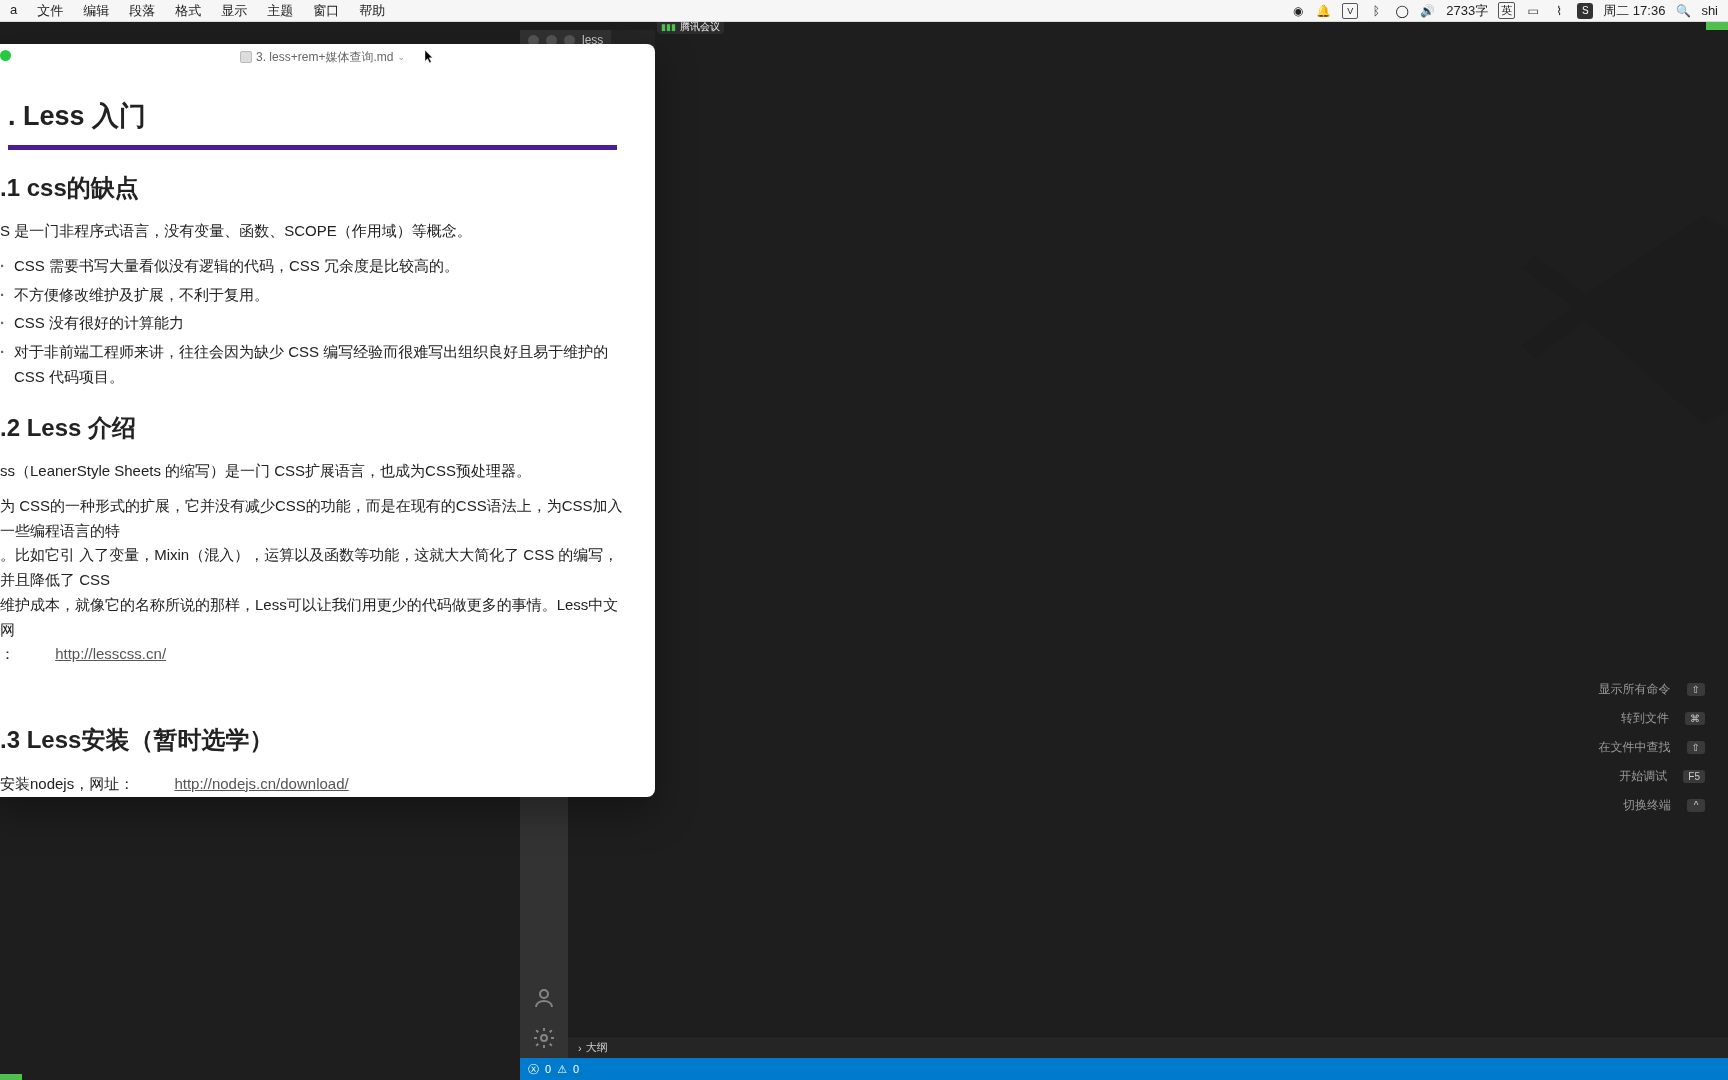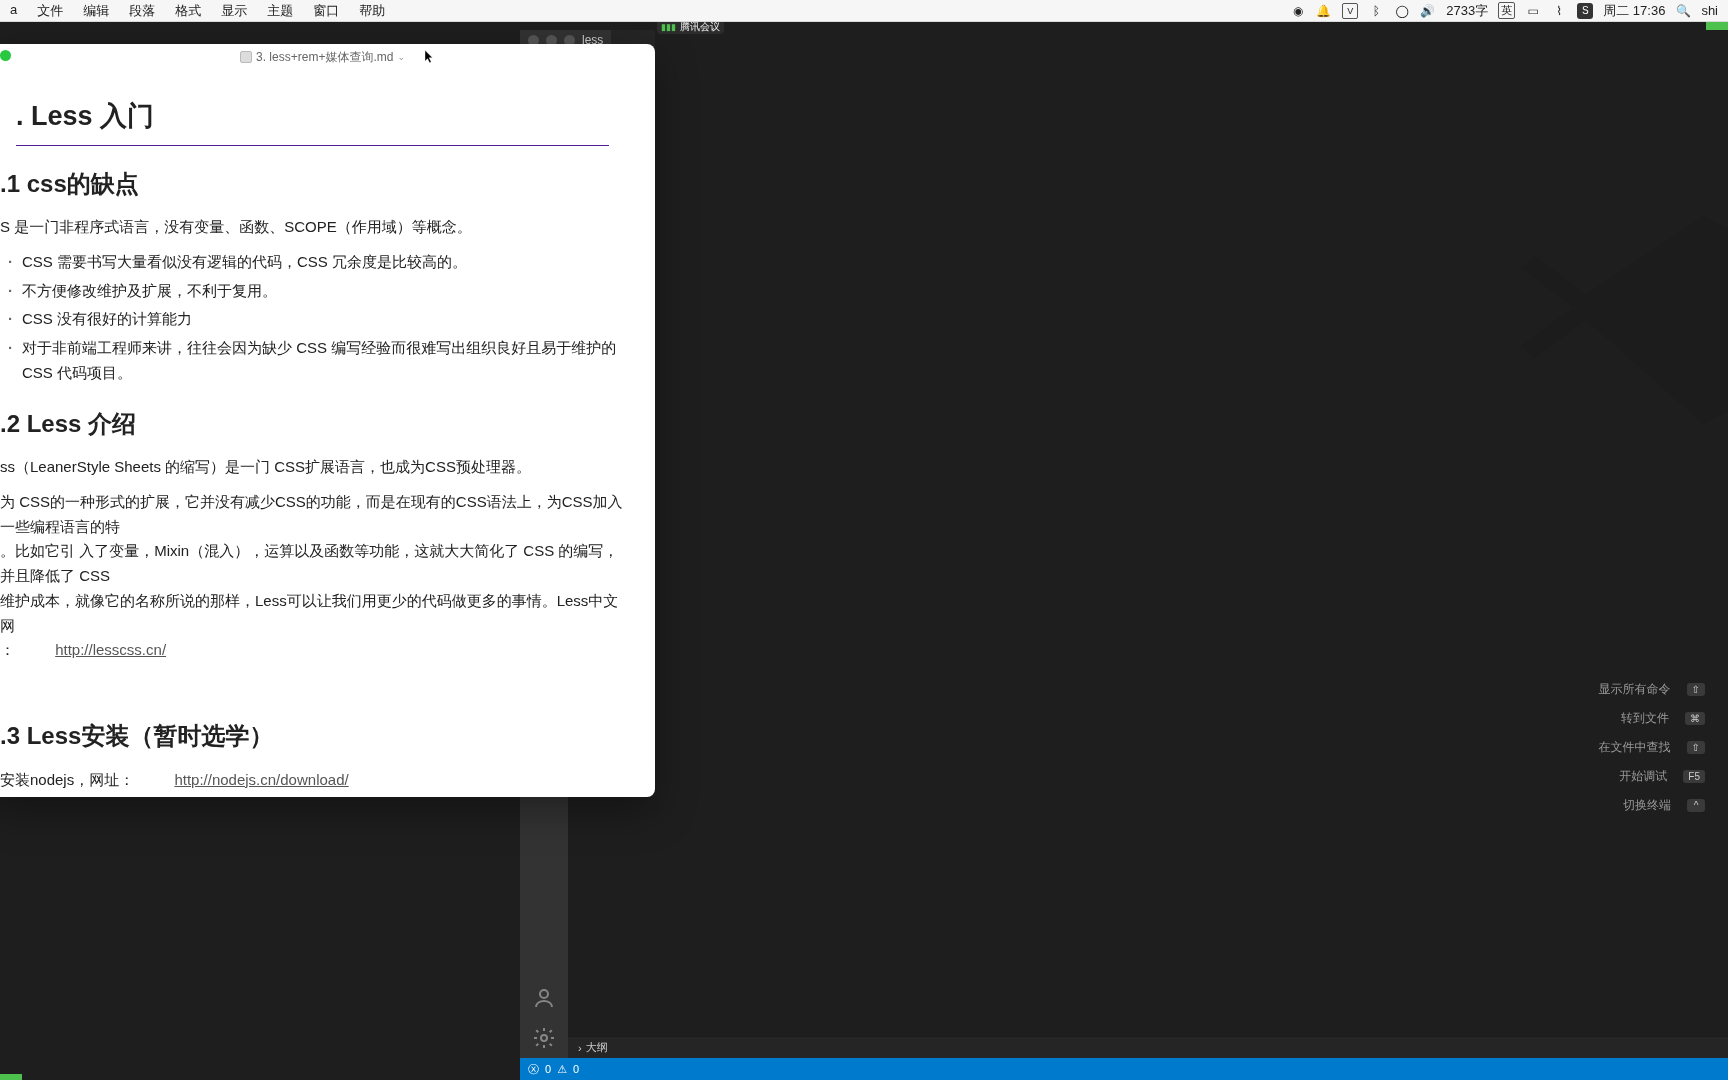--- a/index.html
+++ b/index.html
@@ -195,35 +195,35 @@
       flex: 1;
       padding: 18px 30px 20px 10px;
       overflow: hidden;
       color: #222;
       font-size: 15px;
       line-height: 1.65;
     }
     .typora-content h1 {
       font-size: 27px;
       font-weight: 700;
-      margin: 10px 16px 8px;
+      margin: 10px 8px 8px;
       padding-bottom: 6px;
-      border-bottom: 1px solid #4c1d95;
+      border-bottom: 5px solid #4c1d95;
     }
     .typora-content h2 {
       font-size: 24px;
       font-weight: 700;
       margin: 18px 0 12px;
     }
     .typora-content p { margin: 10px 0; }
     .typora-content ul { list-style: none; margin: 8px 0; }
     .typora-content ul li {
       position: relative;
       padding-left: 14px;
-      margin: 4px 8px;
+      margin: 4px 0;
     }
     .typora-content ul li::before {
       content: "·";
       position: absolute;
       left: 0;
       font-weight: bold;
       color: #666;
     }
     .typora-content a { color: #555; text-decoration: underline; margin-left: 36px; }
 

